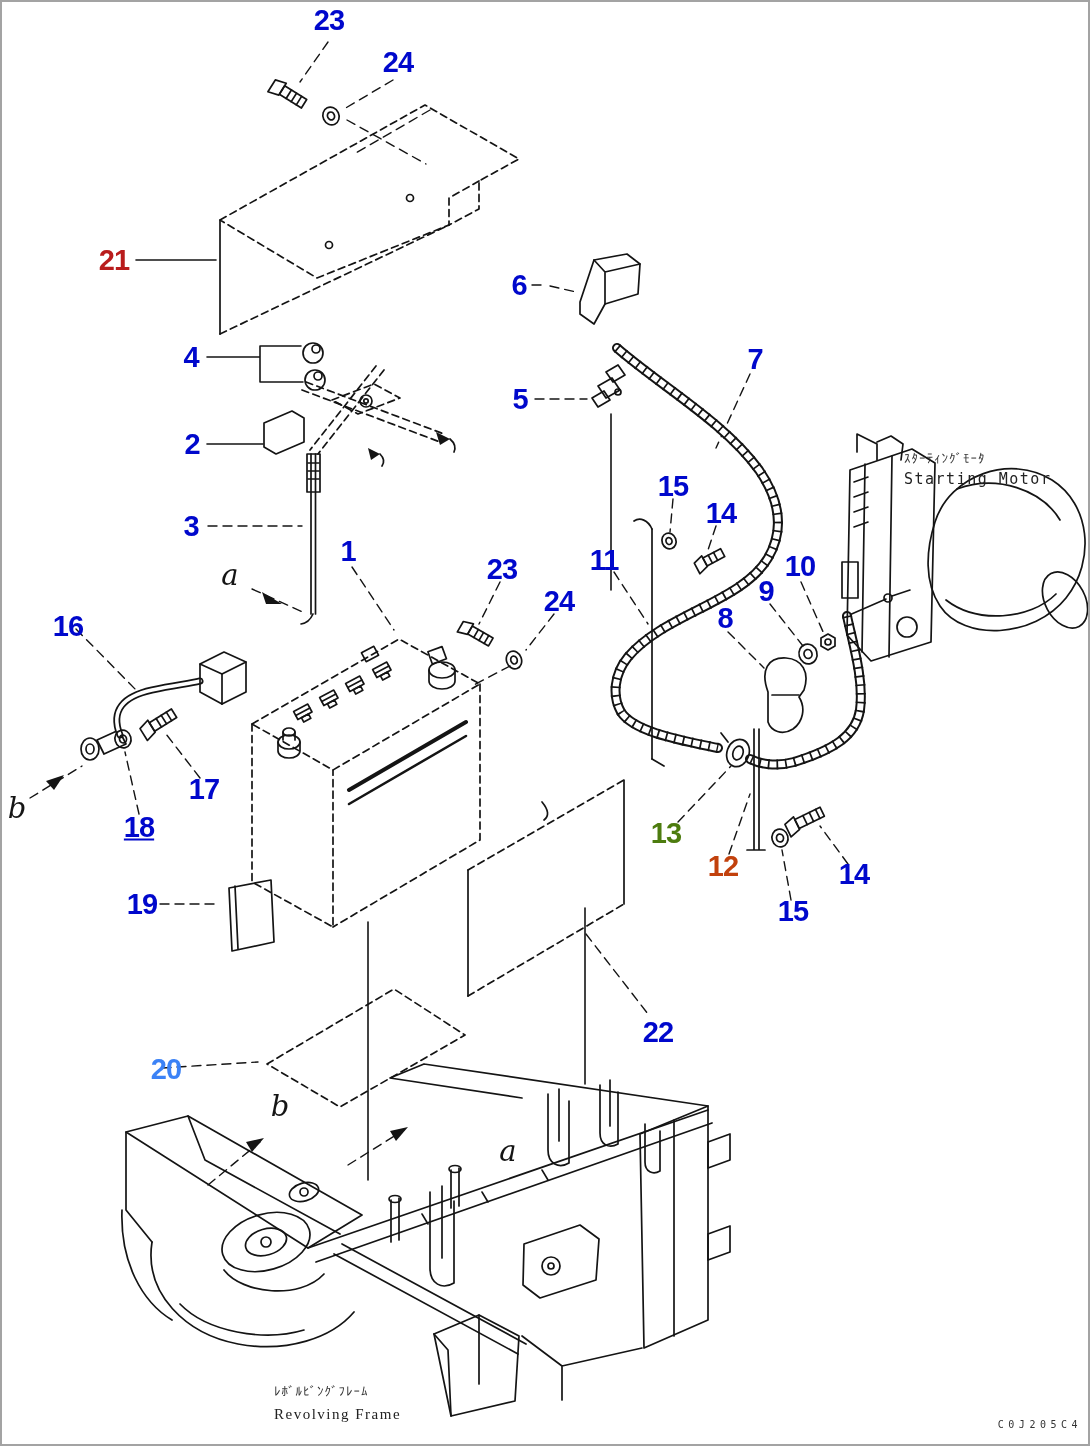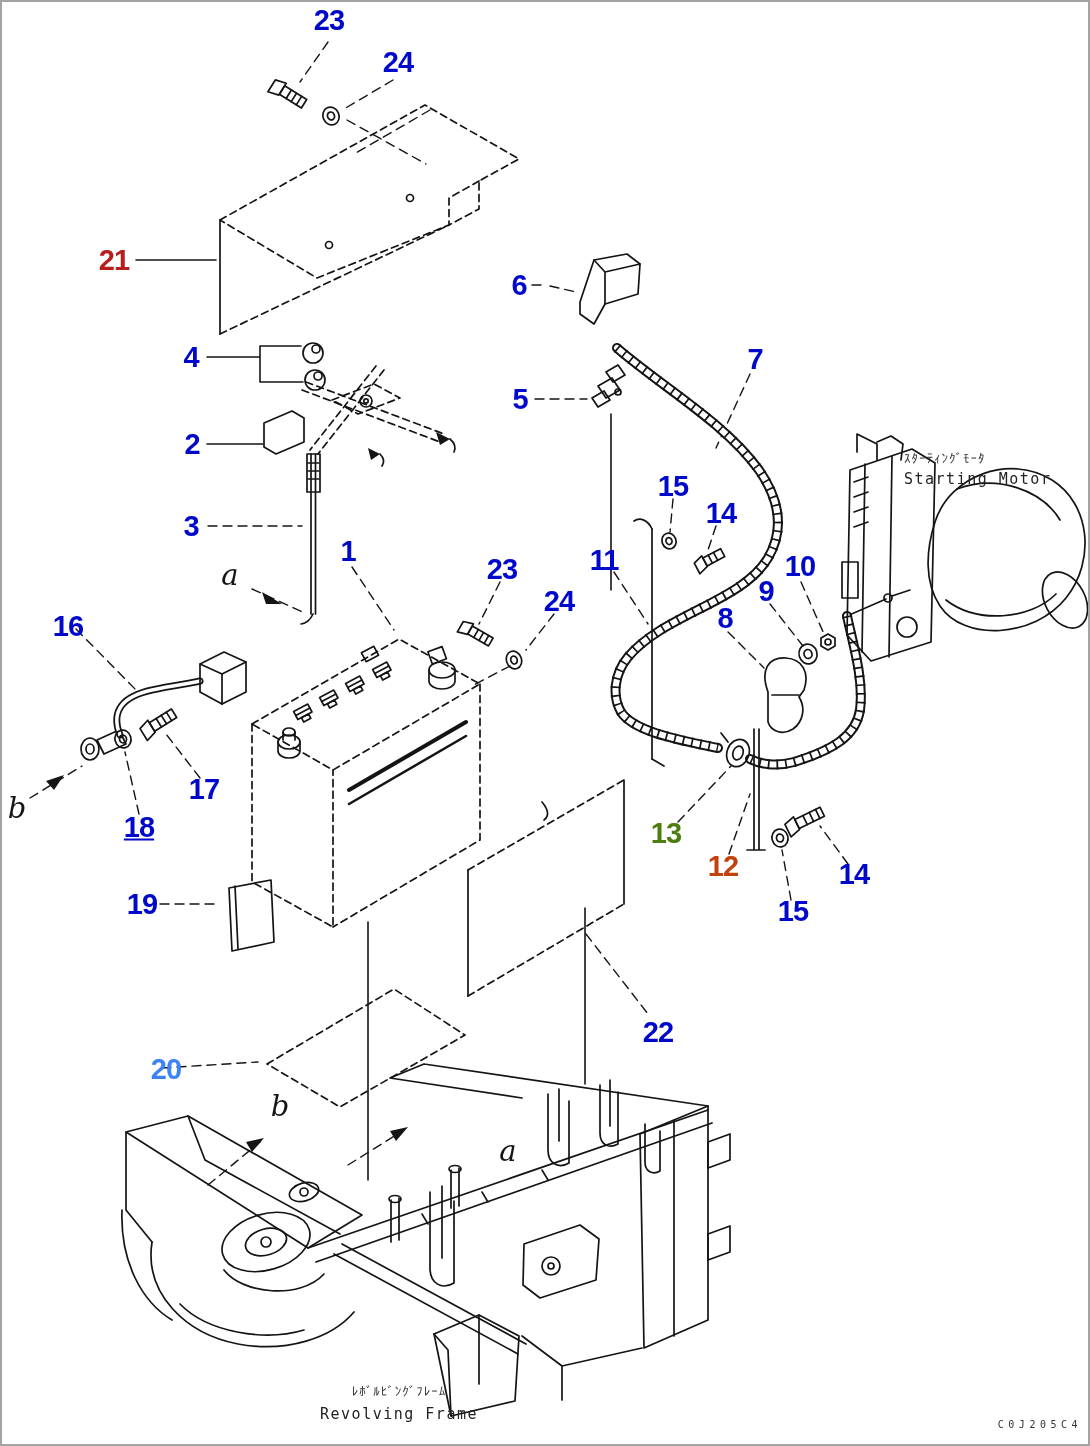--- a/index.html
+++ b/index.html
@@ -26,21 +26,21 @@
     white-space:nowrap; user-select:none;
   }
   .view-letter{
     position:absolute; transform:translate(-50%,-50%);
     font:italic 400 29px "DejaVu Serif",serif; color:#151515; user-select:none;
   }
   .anno{position:absolute;color:#222;font-family:"DejaVu Sans Mono",monospace;}
   .anno .jp{display:block;font-size:13px;letter-spacing:1px;opacity:.9;}
   .anno .en{display:block;font-size:15px;letter-spacing:1.5px;}
   .motor-label{left:902px;top:446px;width:190px;line-height:21px;}
-  .frame-label{left:272px;top:1378px;width:250px;text-align:center;line-height:23px;}
+  .frame-label{left:272px;top:1378px;width:250px;text-align:left;line-height:23px;font-family:Liberation Serif, serif;}
   .code-label{left:930px;top:1417px;width:150px;text-align:right;
     font-size:10px;letter-spacing:4.5px;color:#333;}
 </style>
 </head>
 <body>
 
 <div class="page">
 
   <svg class="art" width="1090" height="1446" viewBox="0 0 1090 1446">
 

